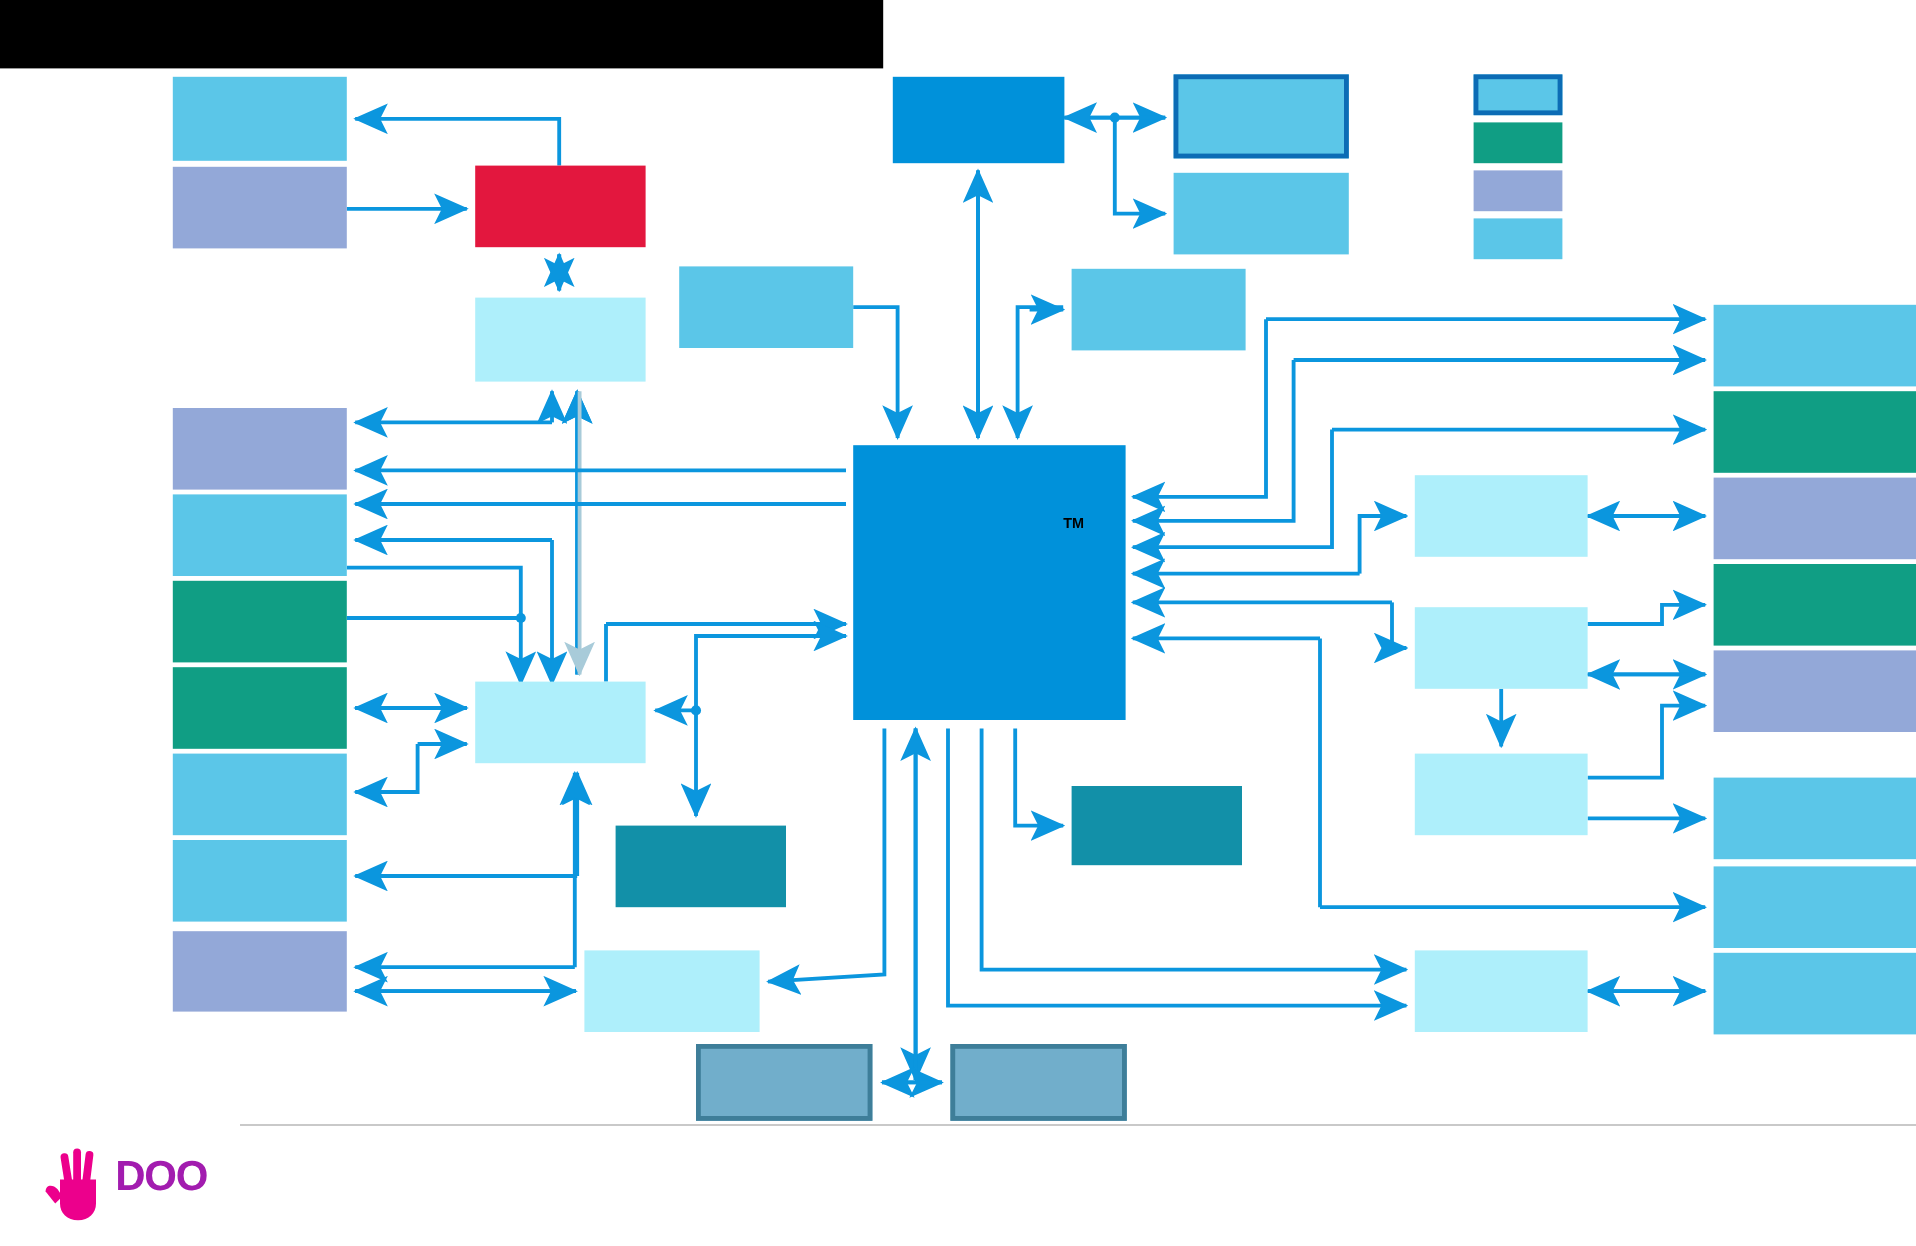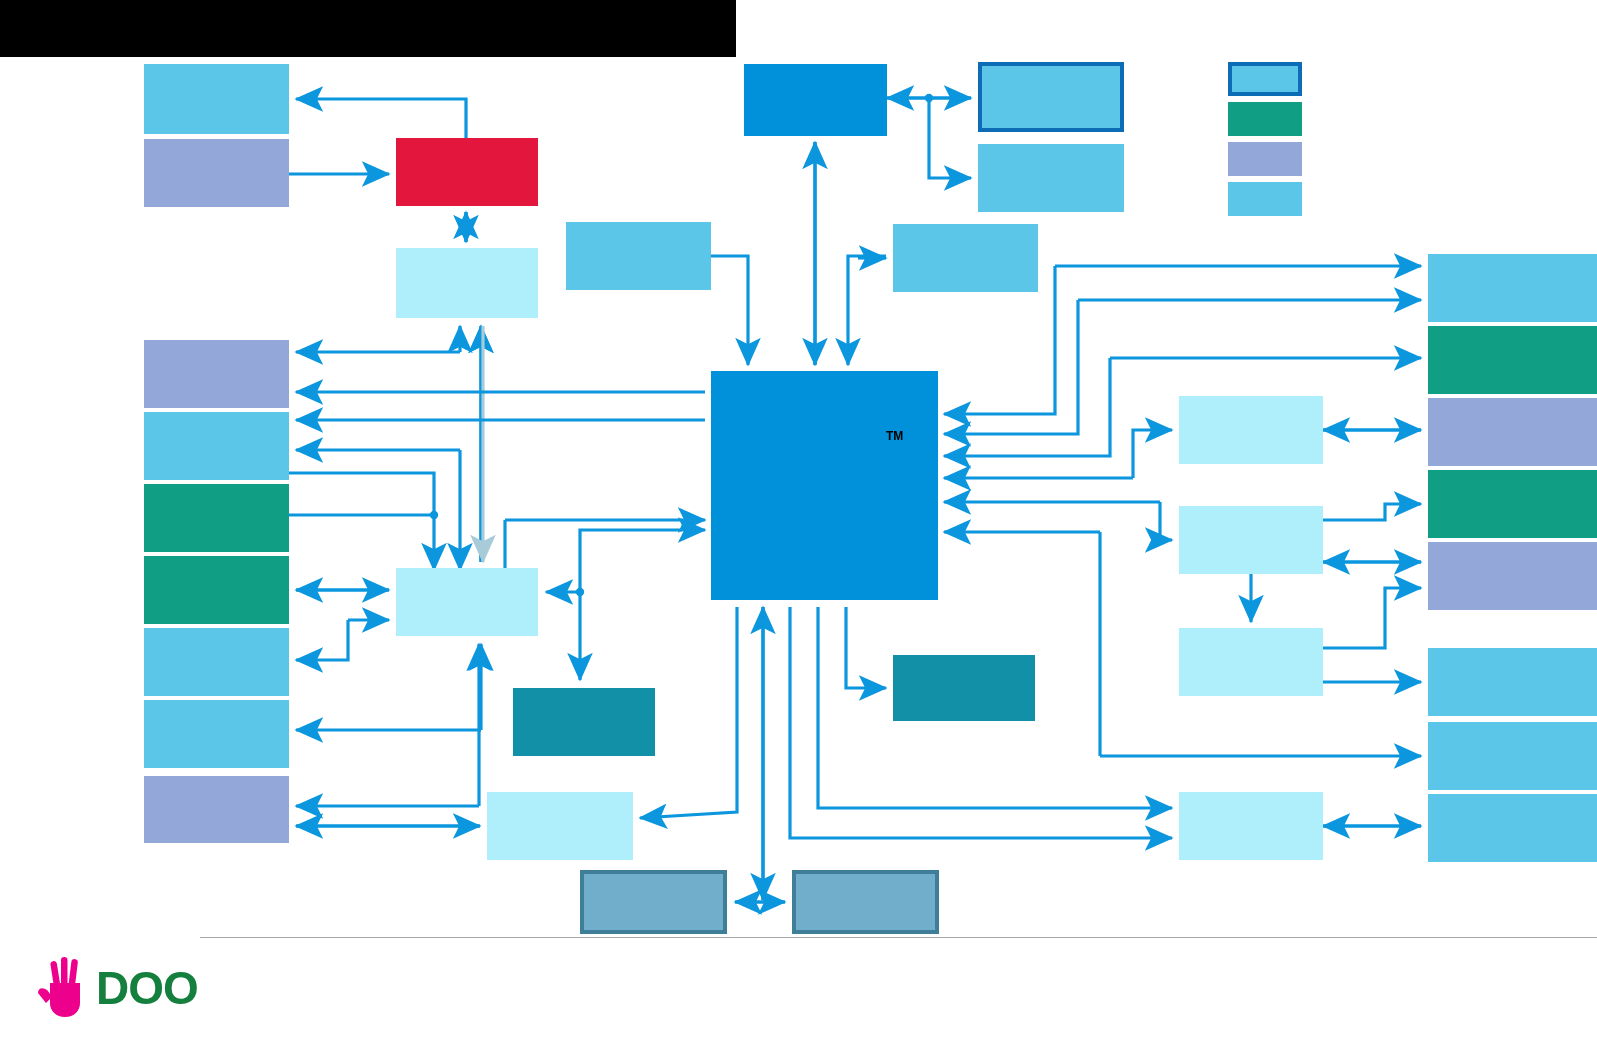--- a/index.html
+++ b/index.html
@@ -19,22 +19,22 @@
   }
   .tm-mark{
     position:absolute;font-size:12px;font-weight:bold;color:#000;
     font-family:"Liberation Sans", sans-serif;
   }
   #header-bar{position:absolute;left:0;top:0;width:736px;height:57px;background:#000000;}
   #footer-rule{position:absolute;left:200px;top:937px;width:1397px;height:1px;background:#a6a6a6;}
   
   #logo{position:absolute;left:36px;top:955px;width:135px;height:62px;}
   .logo-text{
-    position:absolute;left:60px;top:6px;font-size:46px;font-weight:bold;
-    color:#15803d;letter-spacing:-1px;font-family:"Liberation Sans", sans-serif;
+    position:absolute;left:60px;top:6px;font-size:35px;font-weight:bold;
+    color:#a21caf;letter-spacing:-1px;font-family:"Liberation Sans", sans-serif;
   }
   
   #legend{position:absolute;left:1228px;top:62px;width:80px;height:160px;}
   .legend-sw{position:absolute;left:0;width:74px;box-sizing:border-box;}
 </style>
 </head>
 <body>
 
 <div id="stage">
 

